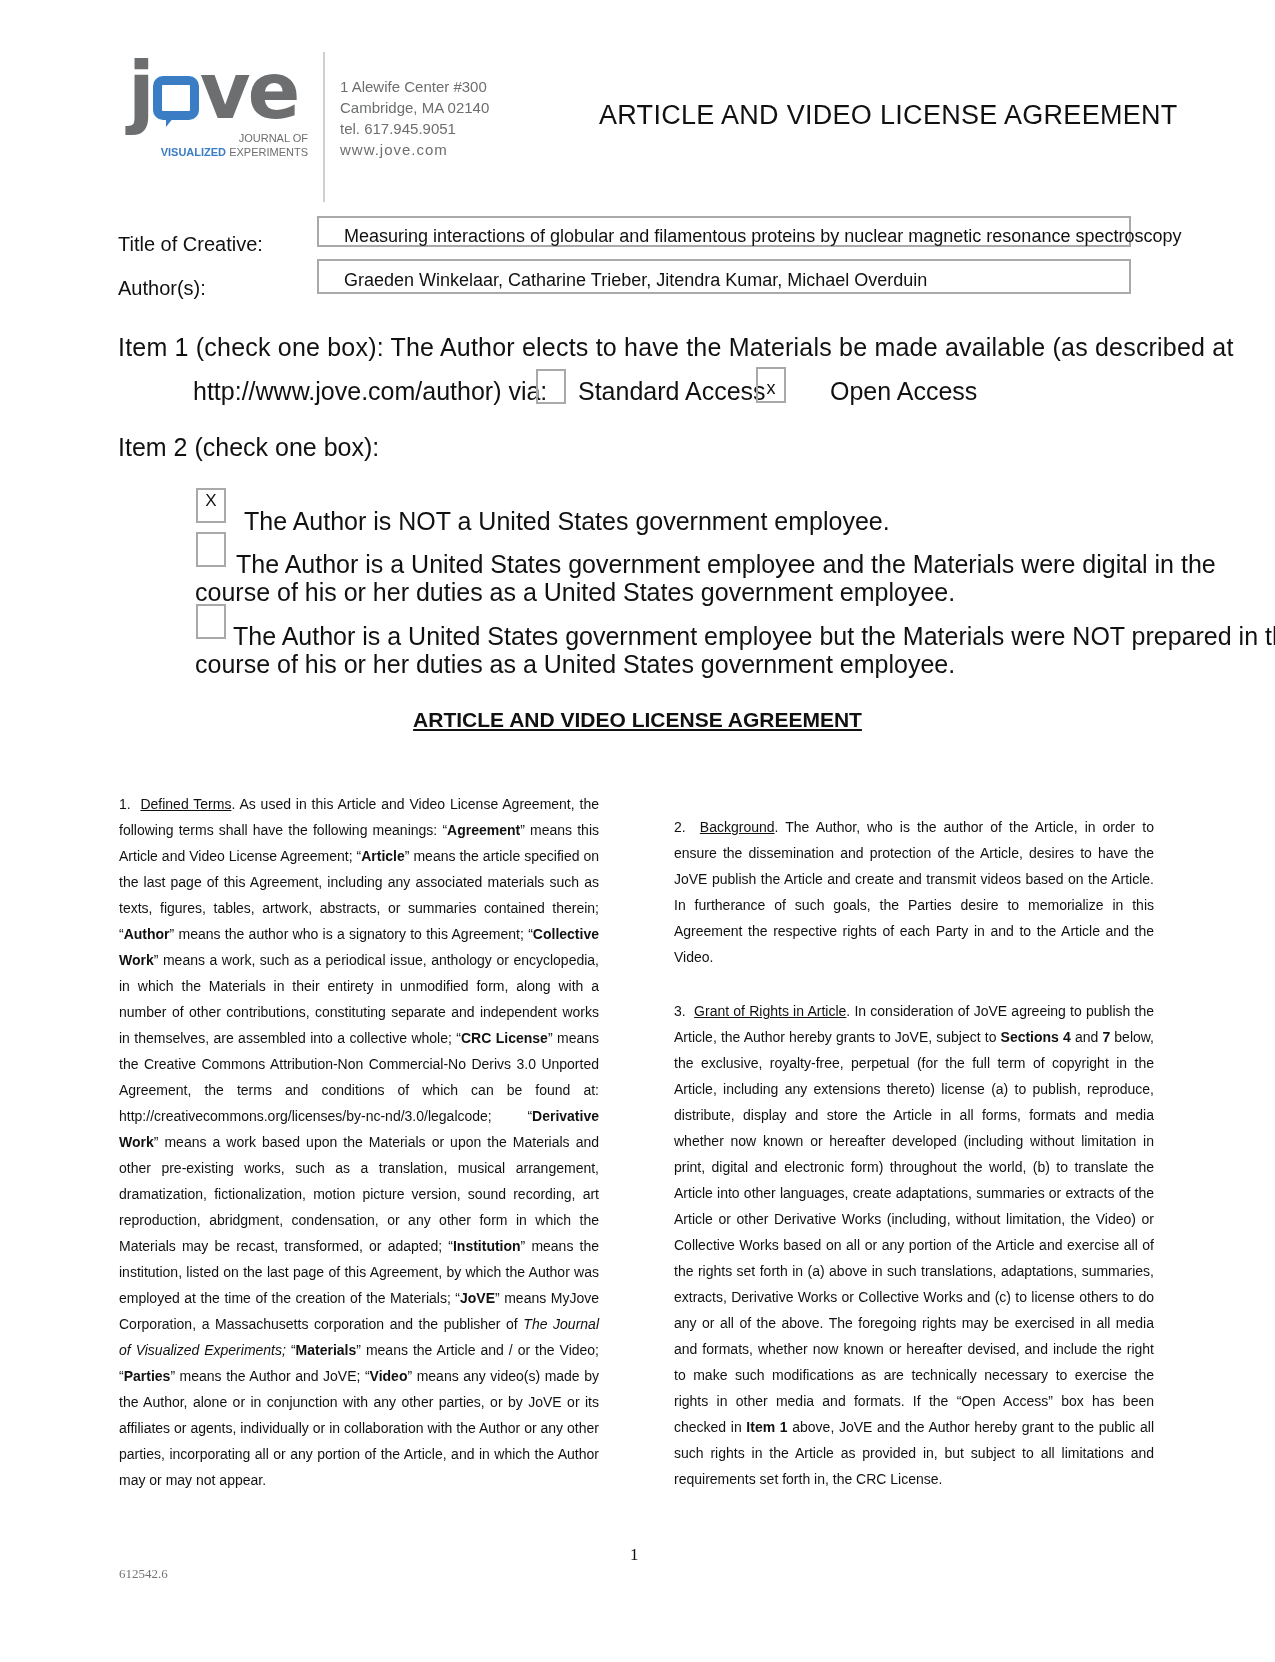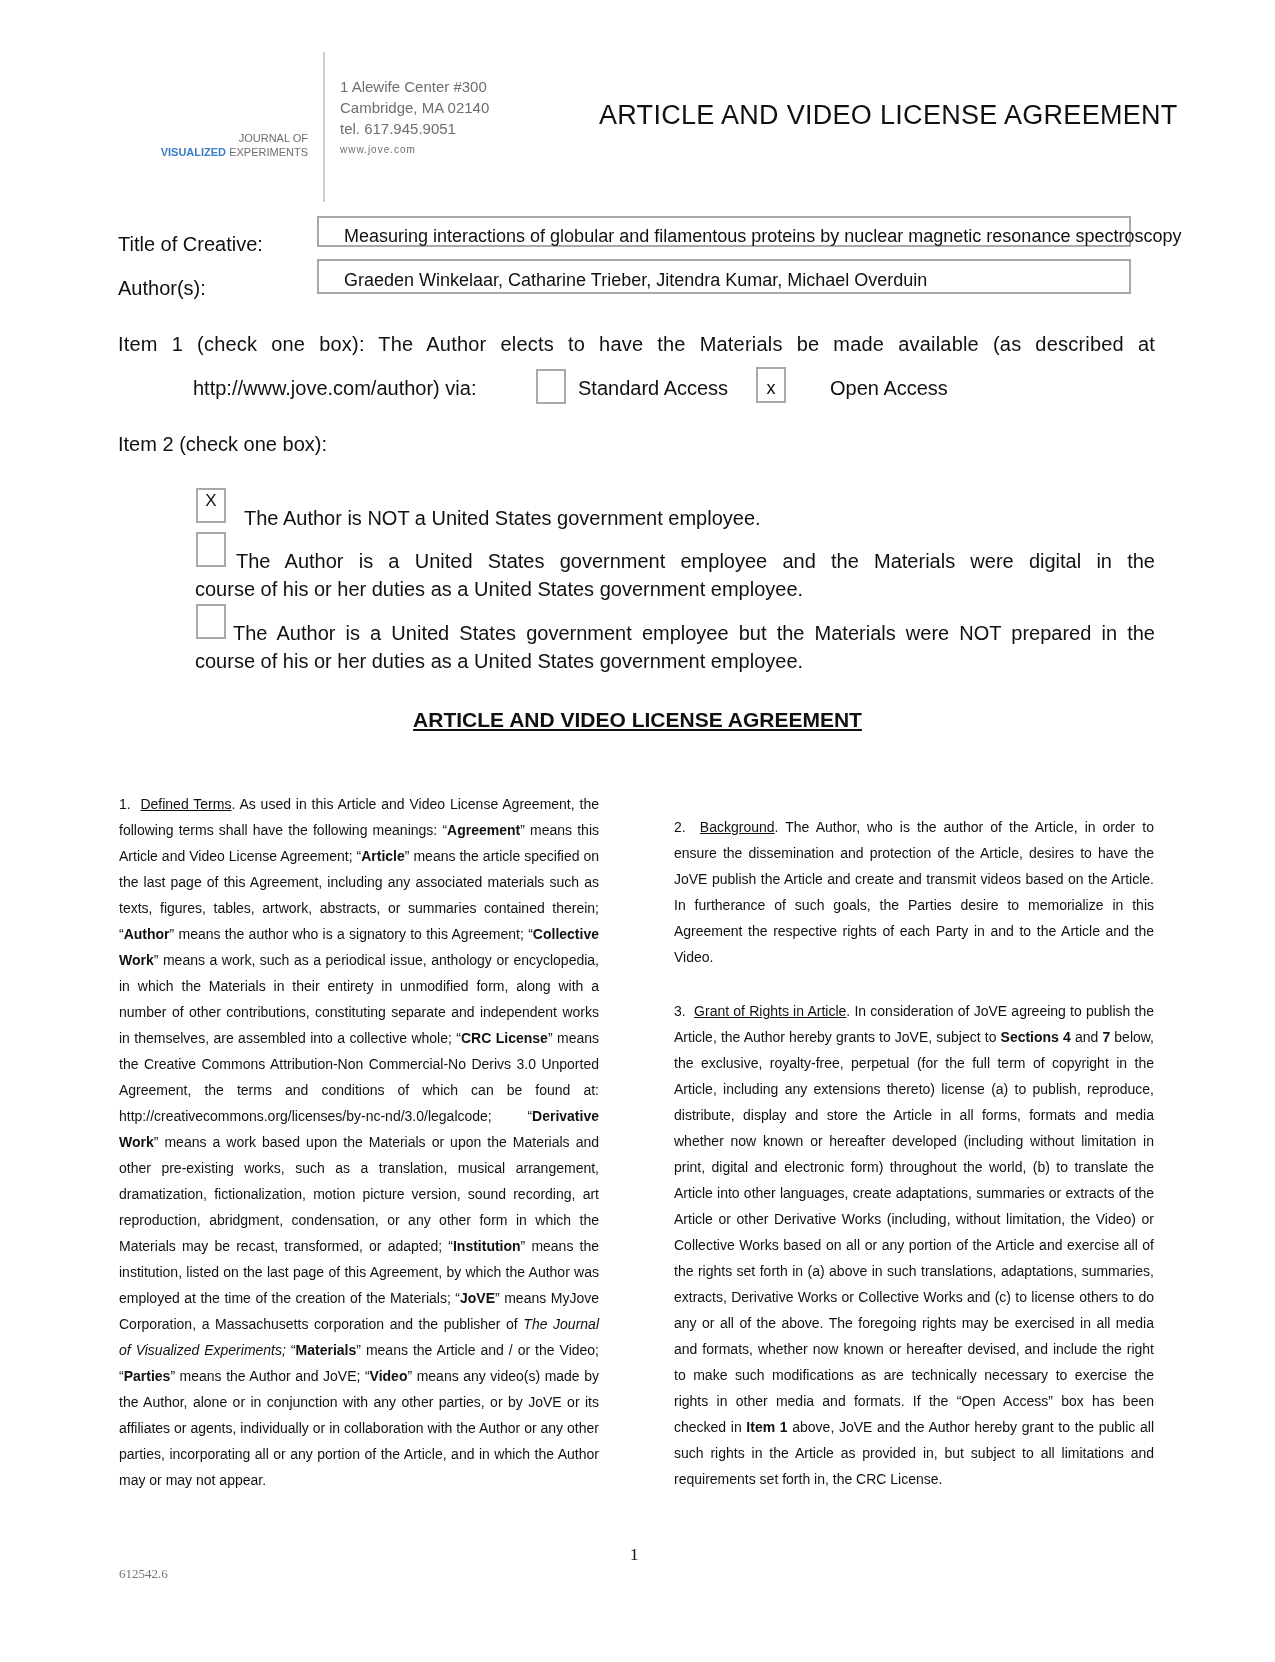--- a/index.html
+++ b/index.html
@@ -13,50 +13,51 @@
                color: #6d6e70; letter-spacing: -3px; line-height: 1; font-family: "DejaVu Sans", sans-serif; }
   .logo-o { display: inline-block; width: 46px; height: 44px; border: 9px solid #3b7dc4;
             border-radius: 10px; box-sizing: border-box; vertical-align: baseline; position: relative; top: 2px; margin: 0 1px; }
   .logo-o::after { content: ""; position: absolute; left: 4px; bottom: -16px; width: 0; height: 0;
                    border-left: 8px solid #3b7dc4; border-right: 6px solid transparent; border-bottom: 10px solid transparent; }
   .logo-sub1 { position: absolute; right: 0; top: 80px; font-size: 11px; color: #6d6e70; }
   .logo-sub2 { position: absolute; right: 0; top: 94px; font-size: 11px; color: #6d6e70; white-space: nowrap; }
   .logo-sub2 b { color: #3b7dc4; }
   .vdivider { left: 323px; top: 52px; width: 2px; height: 150px; background: #cfcfcf; }
   .address { left: 340px; top: 76px; font-size: 15px; color: #6d6e70; line-height: 21px; }
-  .address .web { color: #6d6e70; letter-spacing: 1px; font-size: 10px; }
+  .address .web { color: #6d6e70; letter-spacing: 1px; font-size: 15px; }
 
   .doc-title { left: 599px; top: 100px; font-size: 27px; letter-spacing: 0.3px; color: #111; }
 
   
   .label { font-size: 20px; color: #111; }
   .field-box { border: 2px solid #a9a9a9; height: 31px; box-sizing: border-box; }
   .field-text { font-size: 18px; color: #111; white-space: nowrap; }
 
   
-  .item-text { font-size: 20px; color: #111; white-space: nowrap; }
+  .item-text { font-size: 25px; color: #111; white-space: nowrap; }
   .cb { width: 30px; height: 35px; border: 2px solid #a9a9a9; box-sizing: border-box;
         font-size: 18px; text-align: center; line-height: 30px; }
   .cb2 { width: 30px; height: 35px; border: 2px solid #a9a9a9; box-sizing: border-box;
          font-size: 17px; text-align: center; line-height: 22px; }
 
   .section-heading { left: 0; width: 1275px; top: 708px; text-align: center; font-size: 21px;
                      font-weight: bold; text-decoration: underline; }
 
   .col { font-size: 14px; line-height: 26px; text-align: justify; color: #111; margin-top: 36px; }
   .col u { text-decoration: underline; }
   .col b { font-weight: bold; }
 
   .page-num { left: 630px; top: 1545px; font-size: 17px; font-family: "Liberation Serif", serif; }
   .doc-id { left: 119px; top: 1566px; font-size: 13px; font-family: "Liberation Serif", serif; color: #737373; }
 </style>
 </head>
 <body>
 
 <div class="abs logo">
+  <div class="logo-word"><span>j</span><span class="logo-o"></span><span>ve</span></div>
   <div class="logo-sub1">JOURNAL OF</div>
   <div class="logo-sub2"><b>VISUALIZED</b> <span>EXPERIMENTS</span></div>
 </div>
 <div class="abs vdivider"></div>
 <div class="abs address">
   <div>1 Alewife Center #300</div>
   <div>Cambridge, MA 02140</div>
   <div>tel. 617.945.9051</div>
   <div class="web">www.jove.com</div>
 </div>

